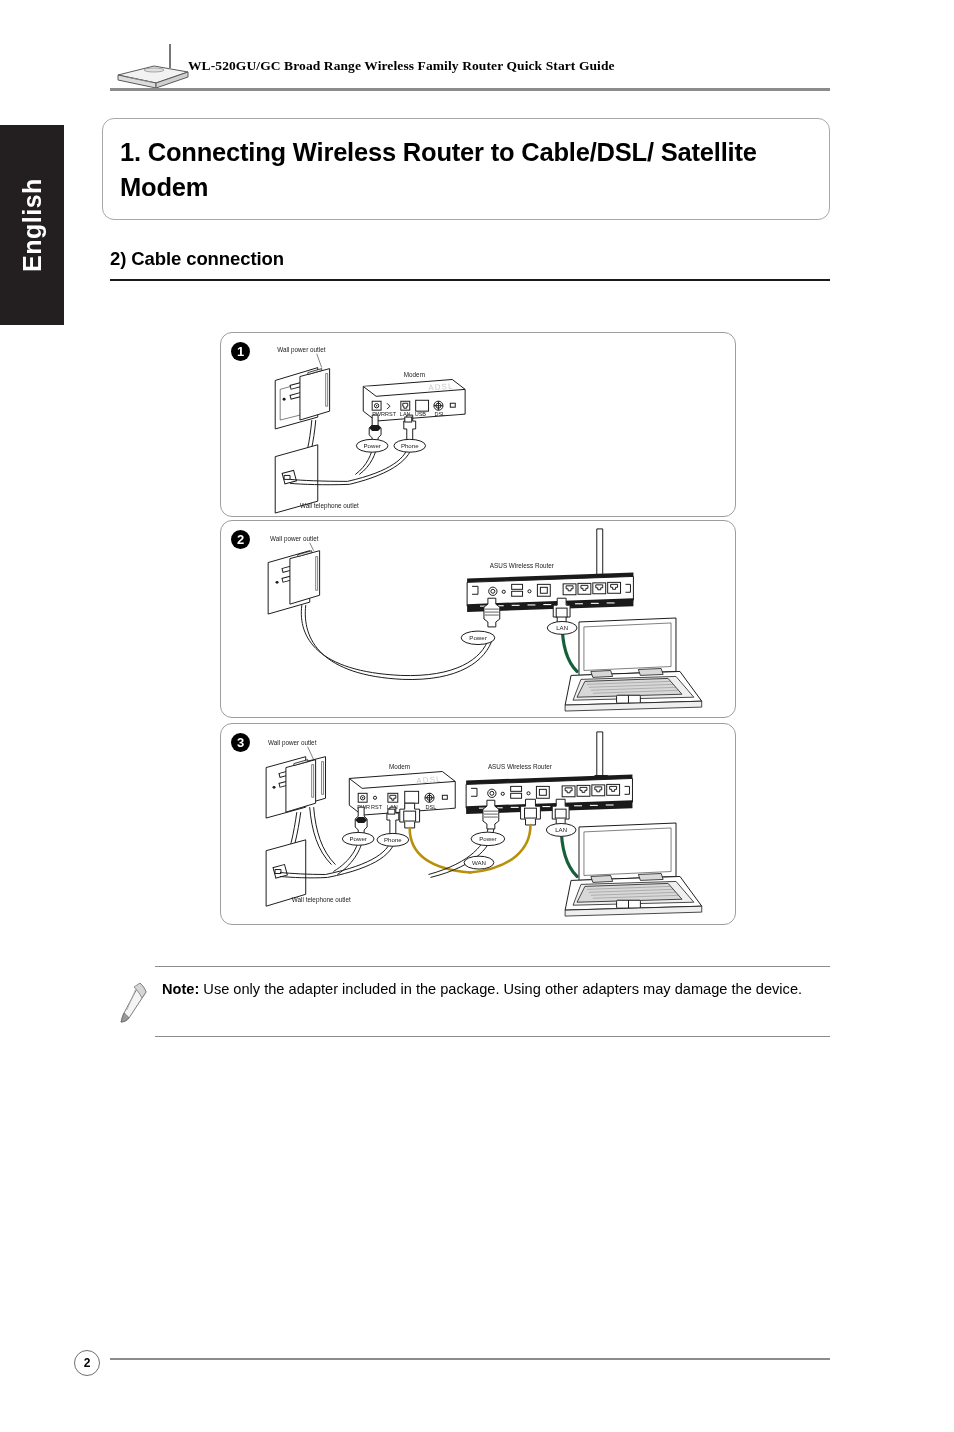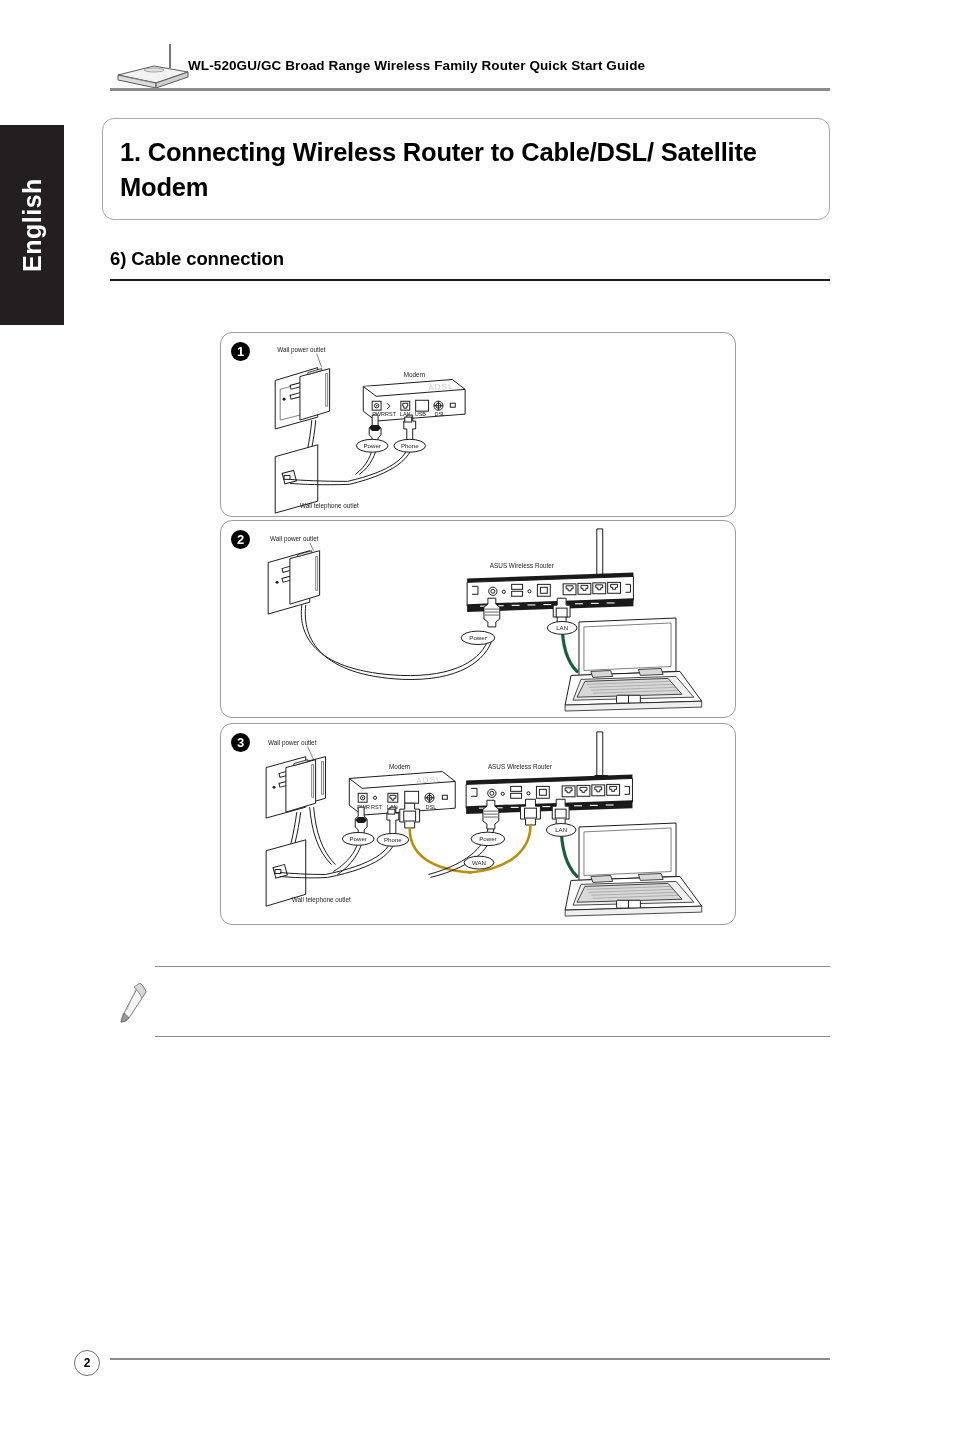--- a/index.html
+++ b/index.html
@@ -43,20 +43,21 @@
     position: absolute; left: 0; top: 0;
     width: 86px; height: 48px;
   }
   #header-title {
     position: absolute;
     left: 78px; top: 16px;
     font-size: 13.5px;
     font-weight: bold;
     letter-spacing: 0.1px;
     white-space: nowrap;
+    font-family: Liberation Serif, serif;
   }
   #header-rule {
     position: absolute;
     left: 110px; top: 88px;
     width: 720px; height: 2.5px;
     background: #8c8c8c;
   }
 
   
   #section-box {
@@ -204,21 +205,21 @@
     <ellipse cx="44" cy="28" rx="10" ry="2" fill="#e2e2e2" stroke="#777" stroke-width="0.6"></ellipse>
   </svg>
   <div id="header-title">WL-520GU/GC Broad Range Wireless Family Router Quick Start Guide</div>
 </div>
 <div id="header-rule"></div>
 
 <div id="section-box">
   <div id="section-title">1. Connecting Wireless Router to Cable/DSL/ Satellite Modem</div>
 </div>
 
-<div id="subsection-title">6) Cable connection</div>
+<div id="subsection-title">2) Cable connection</div>
 <div id="subsection-rule"></div>
 
 <div class="panel" id="panel-1">
   <div class="panel-number">1</div>
   <svg class="panel-svg" viewBox="0 0 516 185">
 
     <path class="wht" d="M53 48 L96 35 L96 85 L53 97 Z"></path>
     <path class="thin" d="M58 57 L90 48 L90 80 L58 88 Z"></path>
     <circle cx="62" cy="67" r="1.5" class="blk"></circle>
     <rect x="68" y="53" width="13" height="4" class="wht" transform="rotate(-15 68 53)"></rect>
@@ -553,17 +554,18 @@
 </div>
 
 <div id="note-block">
   <div id="note-rule-top"></div>
   <svg id="note-icon" viewBox="0 0 34 42">
     <path d="M24 2 C27 5 29 8 30 11 L13 37 C11 40 8 41 5 41 C6 38 6 35 8 32 Z" fill="#f4f4f4" stroke="#7a7a7a" stroke-width="1"></path>
     <path d="M24 2 C27 5 29 8 30 11 L26 17 C24 13 21 9 18 6 Z" fill="#d6d6d6" stroke="#7a7a7a" stroke-width="0.8"></path>
     <path d="M8 32 C11 34 13 37 13 37 L9 40 L5 41 Z" fill="#9a9a9a" stroke="#6a6a6a" stroke-width="0.7"></path>
     <path d="M20 7 L11 29" stroke="#aaa" stroke-width="0.7" fill="none"></path>
   </svg>
+  <div id="note-text"><b>Note:</b><span> Use only the adapter included in the package. Using other adapters may damage the device.</span></div>
   <div id="note-rule-bottom"></div>
 </div>
 
 <div id="footer-rule"></div>
 <div id="page-number">2</div>
 
 </body></html>

